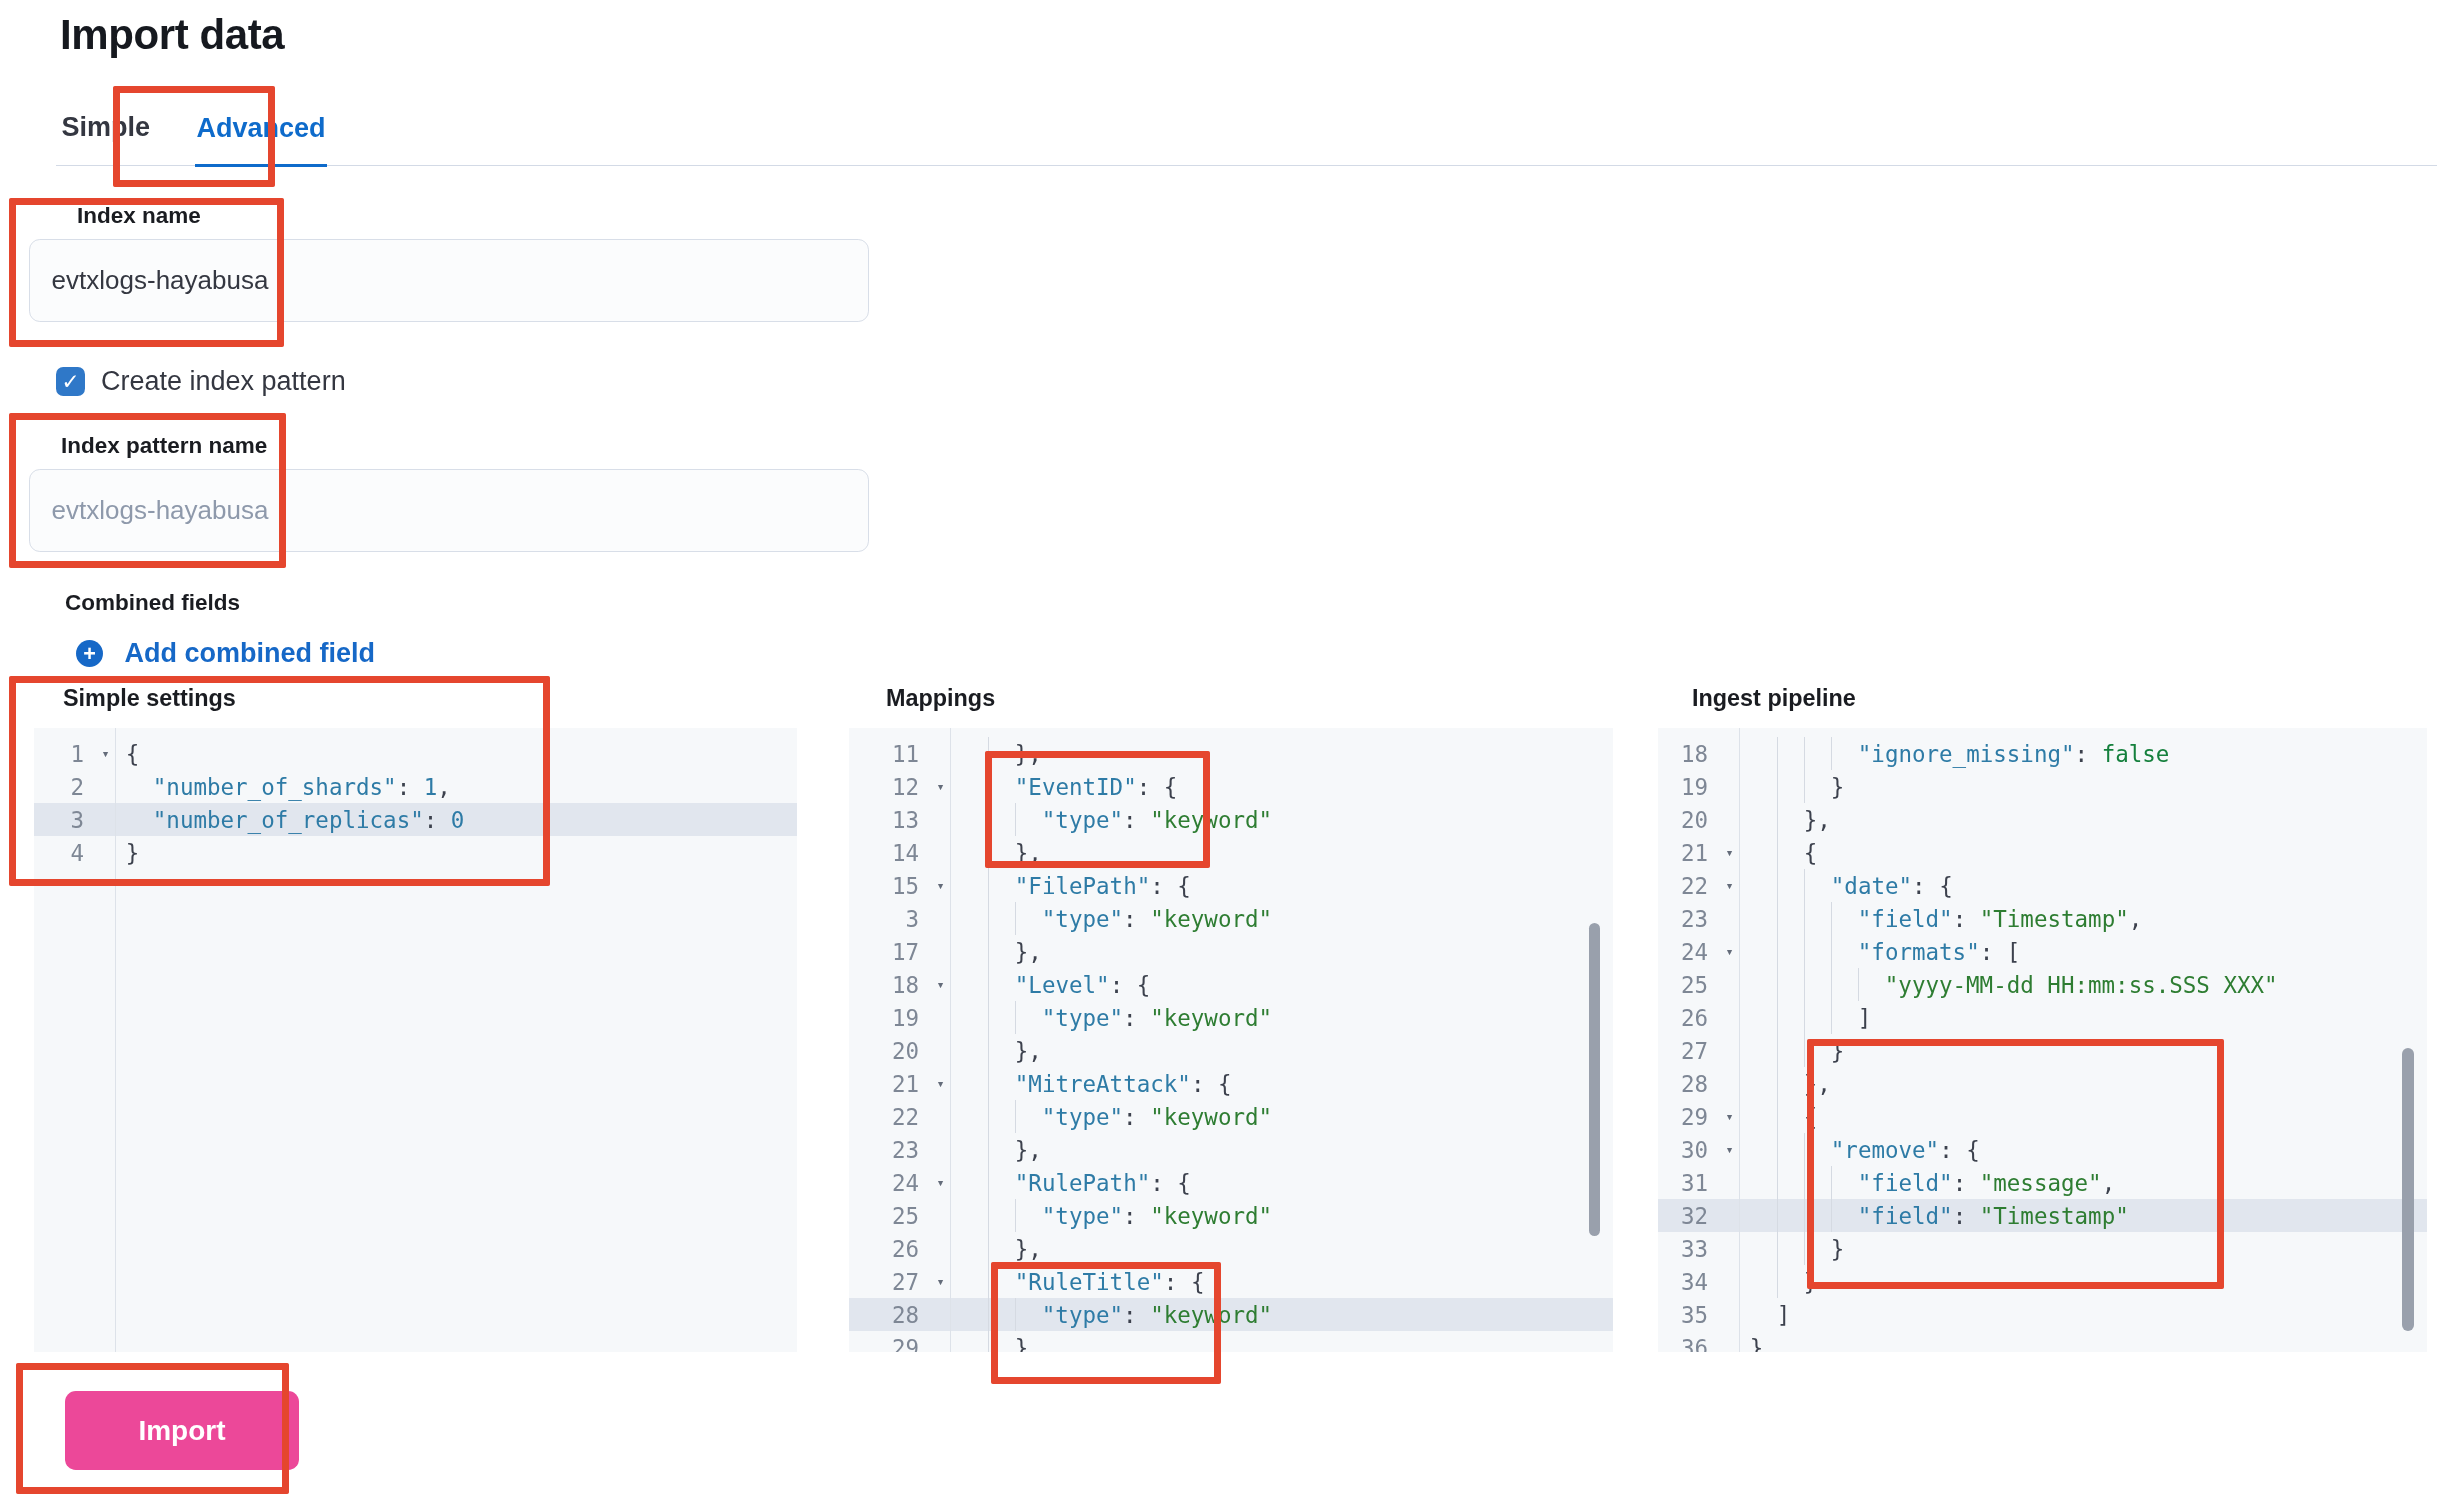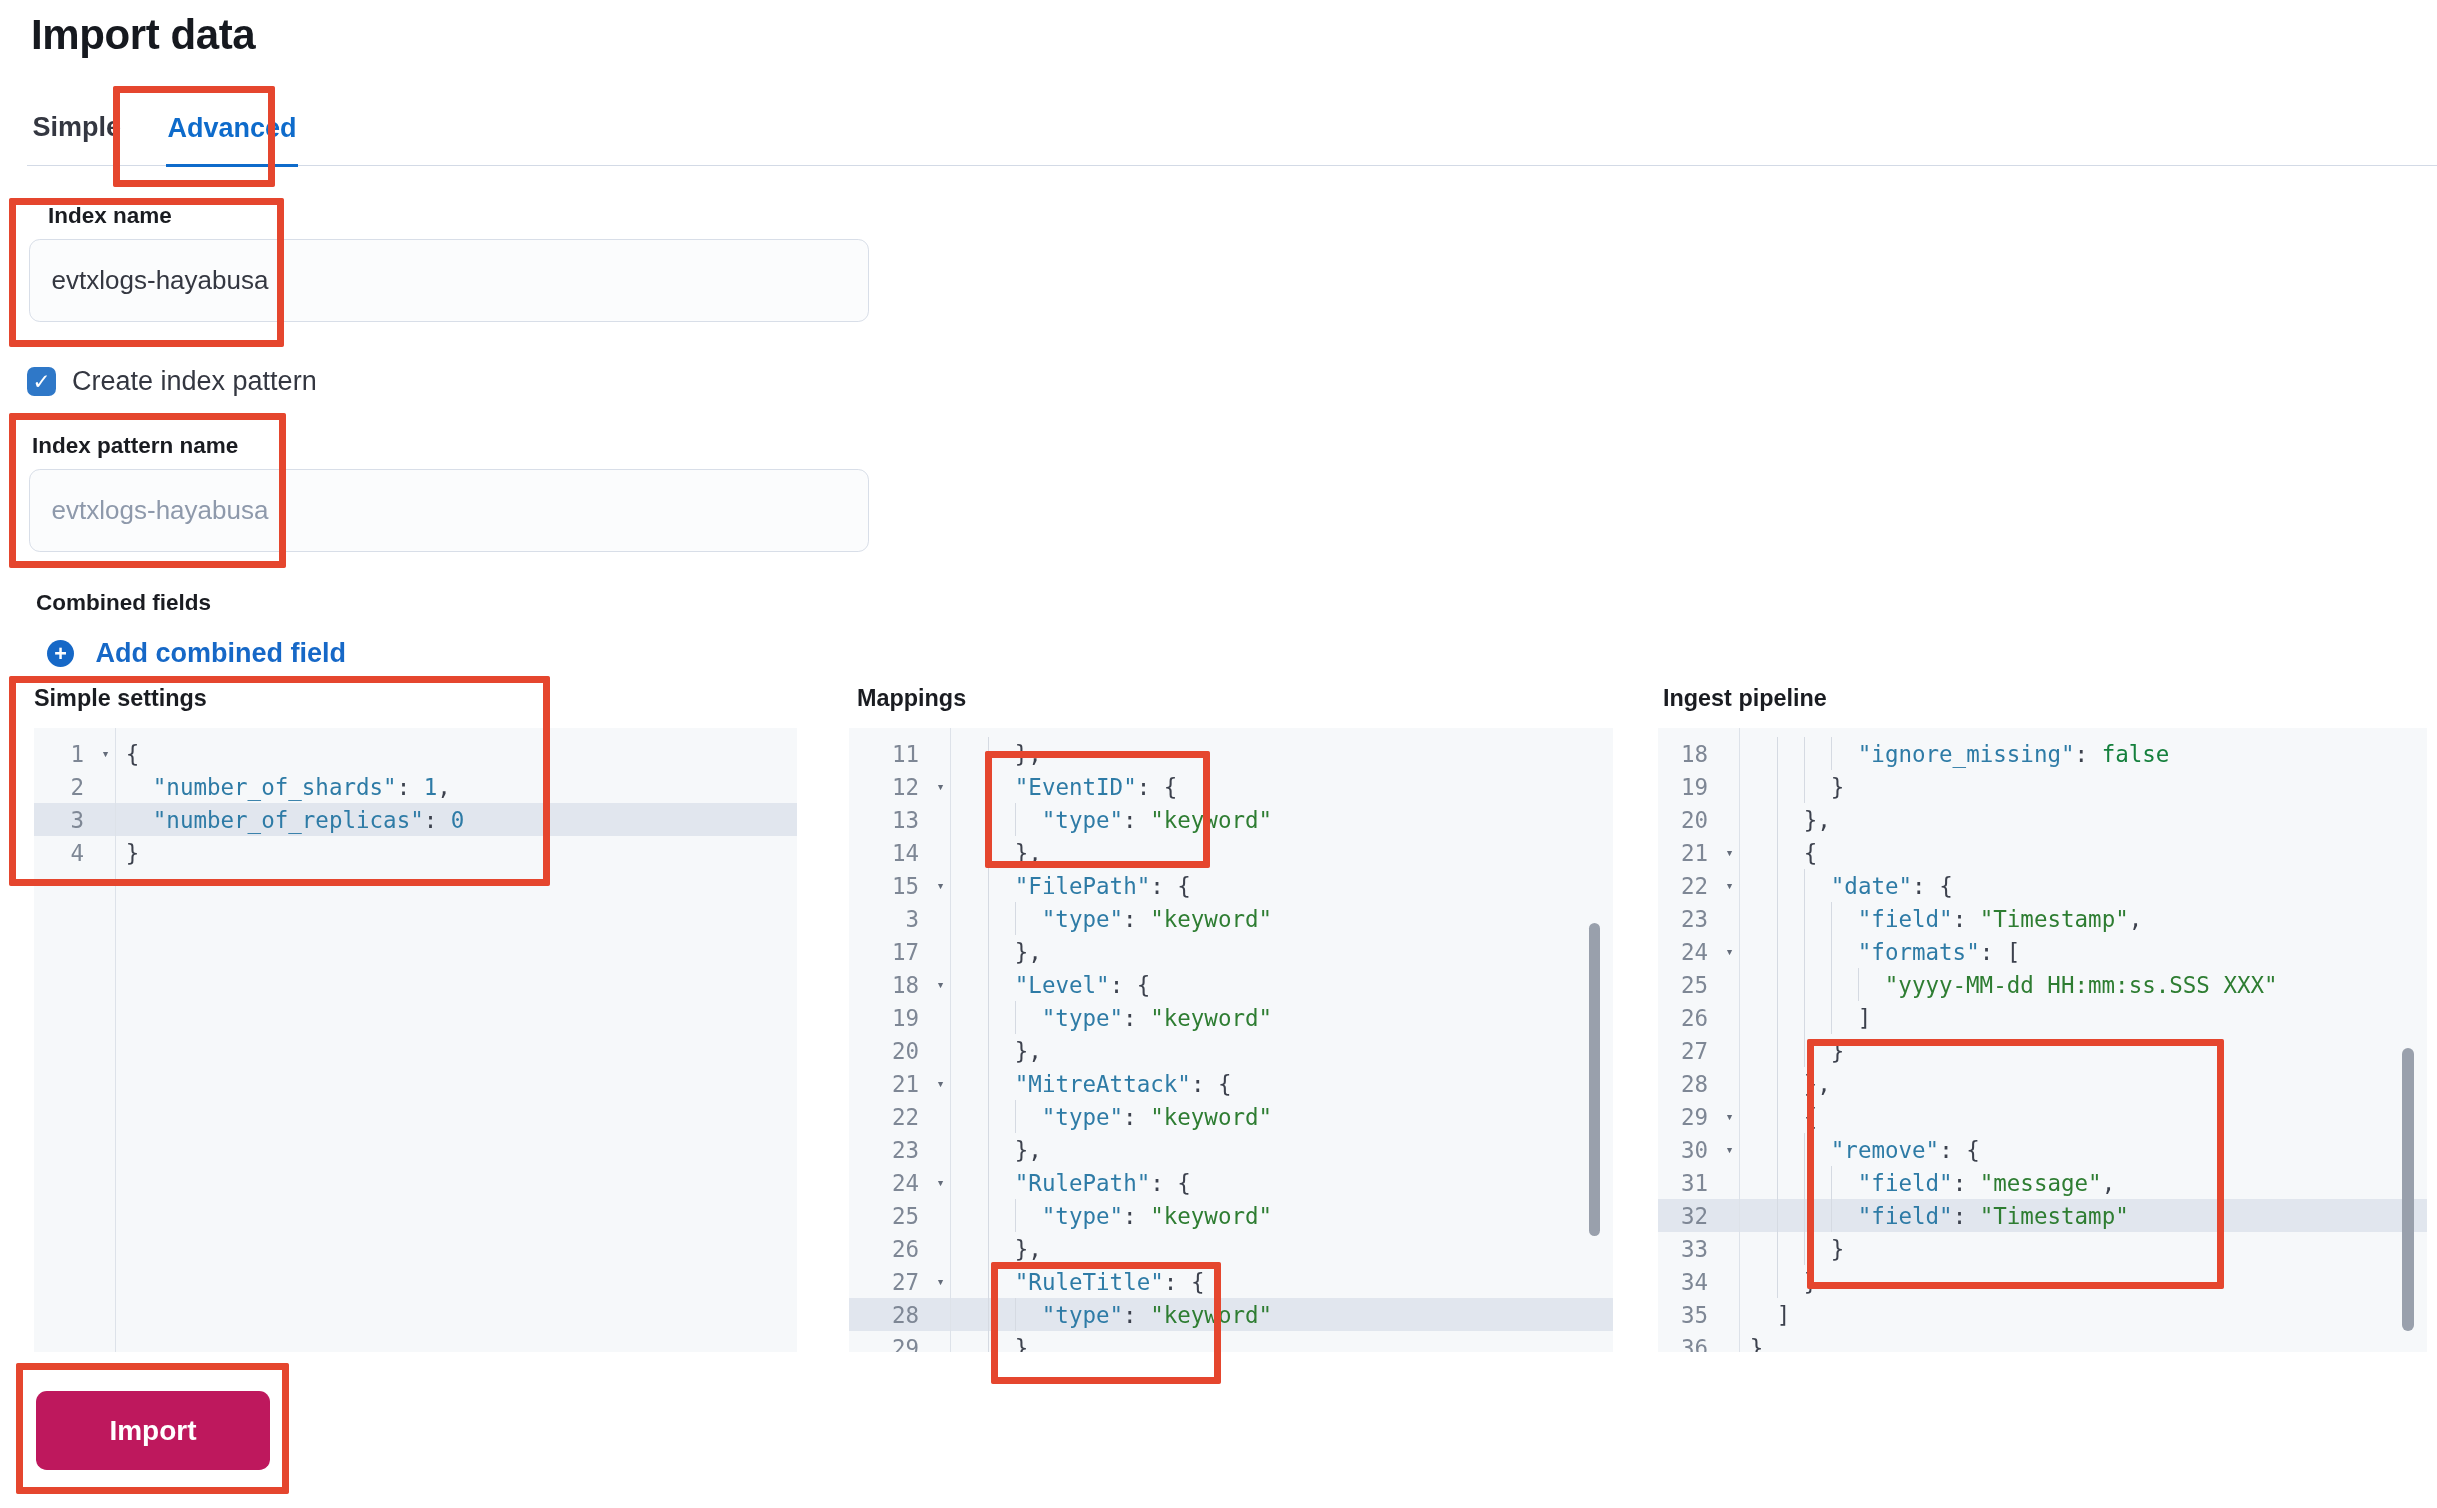--- a/index.html
+++ b/index.html
@@ -1,18 +1,18 @@
 <!DOCTYPE html>
 <html style="font-size:14.4px"><head>
 <meta charset="utf-8">
 <style>
   * { margin:0; padding:0; box-sizing:border-box; }
   html,body { width:2438px; height:1508px; background:#ffffff; overflow:hidden;
               font-family:"Liberation Sans","DejaVu Sans",sans-serif; color:#343741; }
-  .abs { position:absolute; }
+  .abs { position:absolute;margin-left:29px; }
 
   
   #page-title { left:31px; top:10.8px; font-size:42px; font-weight:700; color:#16191f; letter-spacing:-0.4px; }
 
   #tabs { left:27px; right:0; top:92px; height:74px; border-bottom:1.8px solid #d3dae6;
           display:flex; gap:43px; align-items:flex-end; padding-left:3.6px; }
   .tab { font-size:27px; font-weight:600; padding:0 1.8px 21.6px 1.8px; cursor:pointer; }
   .tab.active { color:#0e6bcb; border-bottom:3.6px solid #0e6bcb; margin-bottom:-1.8px; padding-bottom:20px; }
 
   
@@ -44,21 +44,21 @@
   .g { flex:0 0 auto; position:relative; text-align:right; color:#7e8795; padding-right:31px; }
   .g .fold { position:absolute; right:5.4px; top:50%; transform:translateY(-54%); font-size:13.5px; color:#646c7a; cursor:pointer; }
   .code { flex:1 1 auto; display:flex; align-items:center; padding-left:10.8px; overflow:hidden; }
   .iu { flex:0 0 auto; width:27px; height:33px; }
   .iu.b { border-left:1.3px solid #d5dae2; }
   .tk-k { color:#2e7ba6; } .tk-s { color:#2e7d32; } .tk-n { color:#2e7ba6; }
   .tk-b { color:#15803d; } .tk-p { color:#3c414d; }
   .vscroll { position:absolute; border-radius:6.3px; background:#99a0ac; }
 
   
-  #import-btn { left:36px; top:1391px; width:234px; height:79px; background:#be185d; border:none;
+  #import-btn { left:36px; top:1391px; width:234px; height:79px; background:#ec4899; border:none;
                 border-radius:10.8px; color:#ffffff; font-size:28px; font-weight:600; cursor:pointer;
                 font-family:"Liberation Sans","DejaVu Sans",sans-serif; }
 
   
   .anno { position:absolute; border:7.2px solid #e5462e; border-radius:1.8px; pointer-events:none; }
 </style>
 </head>
 <body>
 
 <h1 class="abs" id="page-title">Import data</h1>

